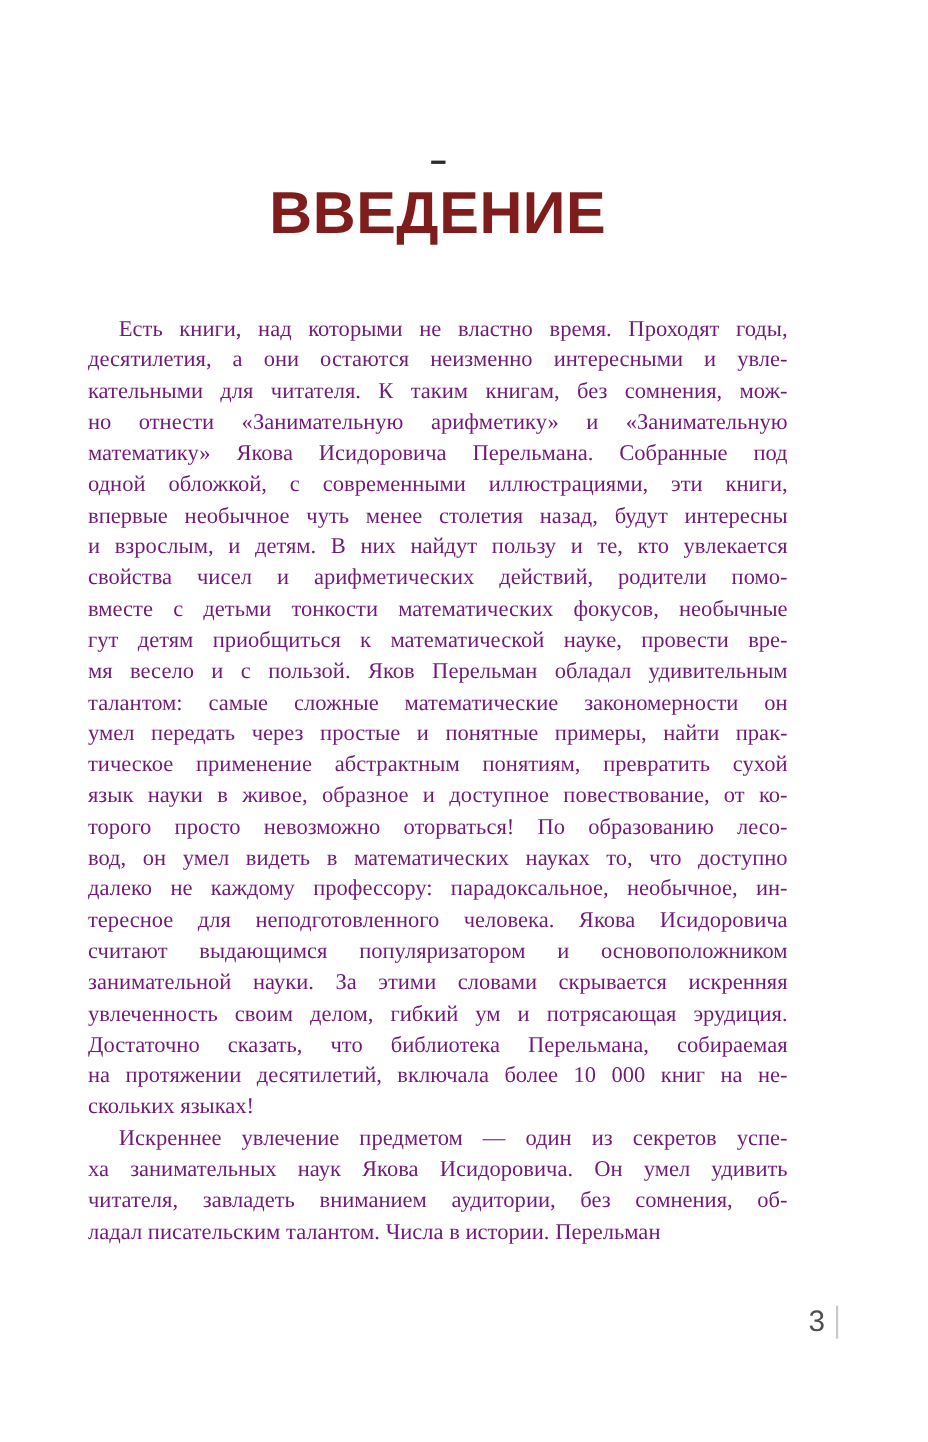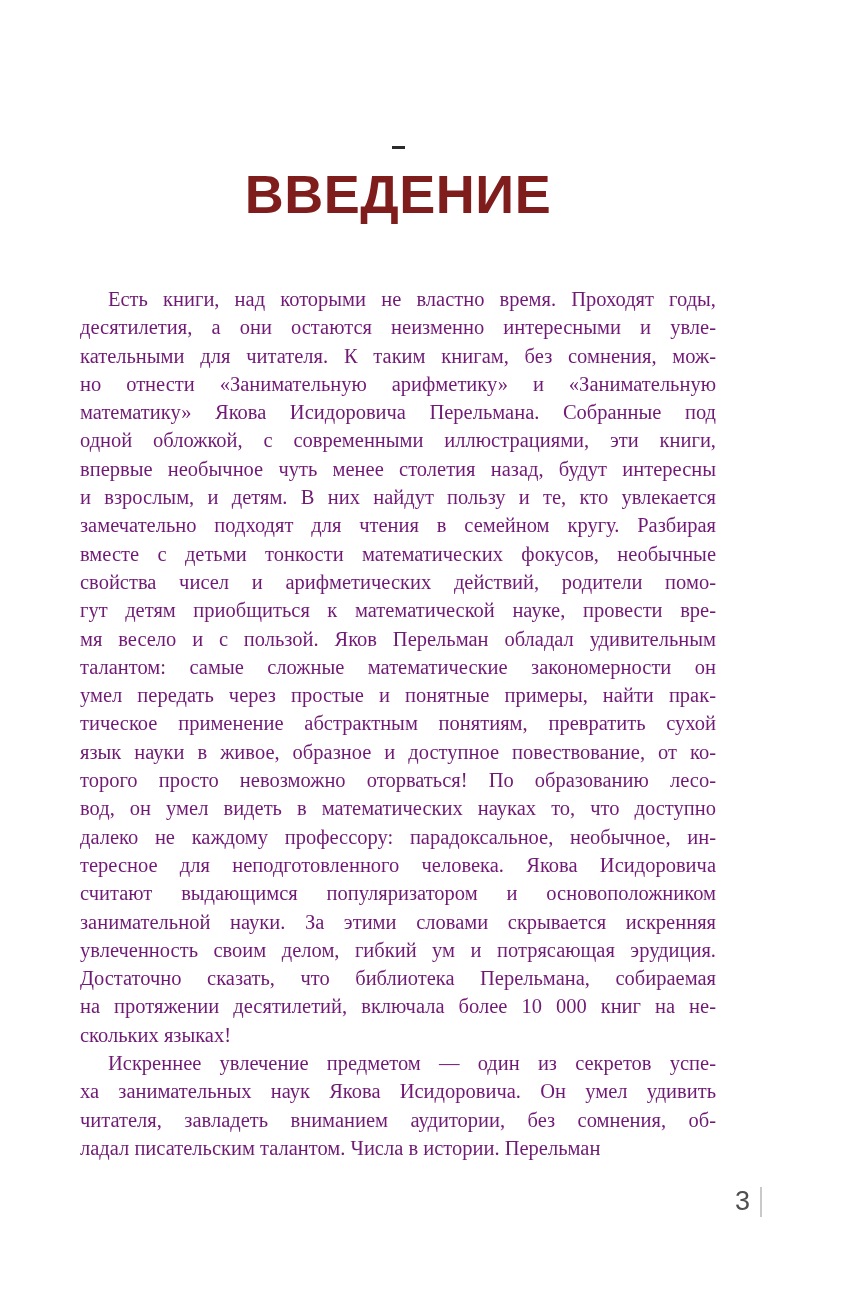--- a/index.html
+++ b/index.html
@@ -87,23 +87,22 @@
     <div class="body-text">
         <div class="paragraph">
           <div class="line first">Есть книги, над которыми не властно время. Проходят годы,</div>
           <div class="line">десятилетия, а они остаются неизменно интересными и увле-</div>
           <div class="line">кательными для читателя. К таким книгам, без сомнения, мож-</div>
           <div class="line">но отнести «Занимательную арифметику» и «Занимательную</div>
           <div class="line">математику» Якова Исидоровича Перельмана. Собранные под</div>
           <div class="line">одной обложкой, с современными иллюстрациями, эти книги,</div>
           <div class="line">впервые необычное чуть менее столетия назад, будут интересны</div>
           <div class="line">и взрослым, и детям. В них найдут пользу и те, кто увлекается</div>
-          <div class="line">замечательно подходят для чтения в семейном кругу. Разбирая</div>
+          <div class="line">свойства чисел и арифметических действий, родители помо-</div>
           <div class="line">вместе с детьми тонкости математических фокусов, необычные</div>
-          <div class="line">свойства чисел и арифметических действий, родители помо-</div>
           <div class="line">гут детям приобщиться к математической науке, провести вре-</div>
           <div class="line">мя весело и с пользой. Яков Перельман обладал удивительным</div>
           <div class="line">талантом: самые сложные математические закономерности он</div>
           <div class="line">умел передать через простые и понятные примеры, найти прак-</div>
           <div class="line">тическое применение абстрактным понятиям, превратить сухой</div>
           <div class="line">язык науки в живое, образное и доступное повествование, от ко-</div>
           <div class="line">торого просто невозможно оторваться! По образованию лесо-</div>
           <div class="line">вод, он умел видеть в математических науках то, что доступно</div>
           <div class="line">далеко не каждому профессору: парадоксальное, необычное, ин-</div>
           <div class="line">тересное для неподготовленного человека. Якова Исидоровича</div>

